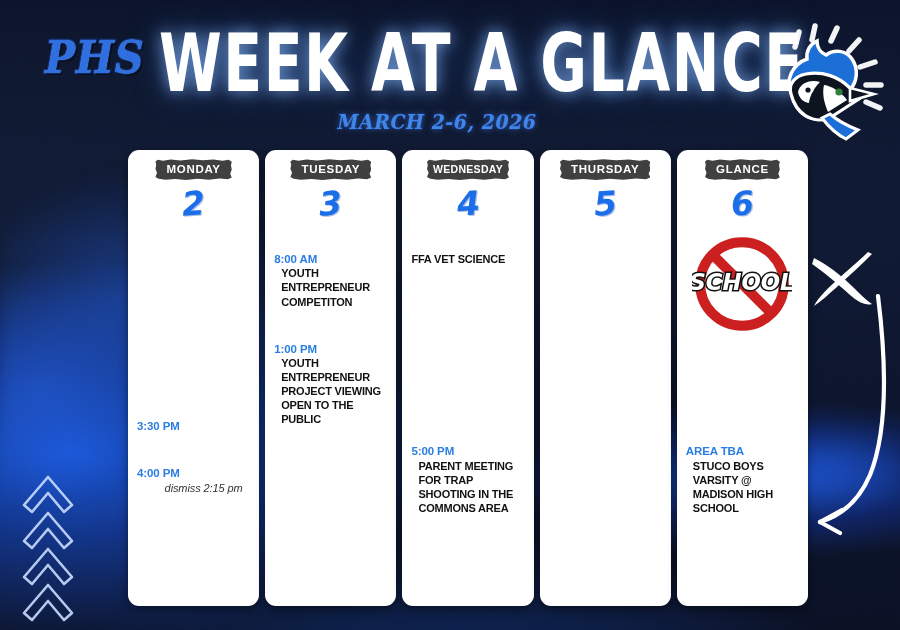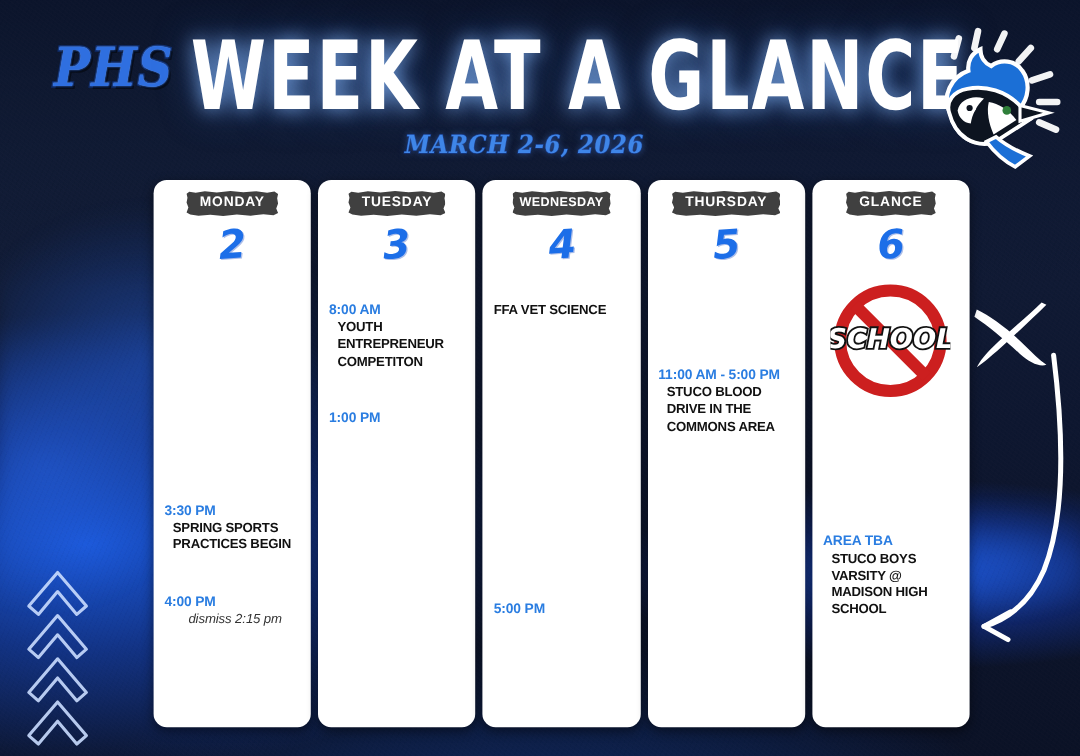--- a/index.html
+++ b/index.html
@@ -172,20 +172,21 @@
   }
   .event-desc.no-indent { padding-left:0; }
   .event-note {
     color:#333333;
     font-size:11px;
     font-style:italic;
     font-weight:normal;
     line-height:1.3;
     padding-left:20px;
     letter-spacing:-.1px;
+    text-align:center;
   }
 
   
   .no-school { display:flex; justify-content:center; margin-top:14px;text-decoration:underline; }
 </style>
 </head>
 <body>
 
 <div id="bg">
   <div class="bg-base"></div>
@@ -244,64 +245,58 @@
   </g>
 </svg>
 
 <div id="calendar">
     <div class="day-card">
       <div class="day-head"><div class="day-pill">MONDAY</div><div><span class="day-num">2</span></div></div>
       <div class="day-body">
         <div class="spacer-top" style="height: 175px;"></div>
         <div class="event">
           <div class="event-time">3:30 PM</div>
-          <div class="event-desc">SPRING SPORTS PRACTICES BEGIN</div>
         </div>
         <div class="event">
           <div class="event-time">4:00 PM</div>
           <div class="event-note">dismiss 2:15 pm</div>
         </div>
       </div>
     </div>
     <div class="day-card">
       <div class="day-head"><div class="day-pill">TUESDAY</div><div><span class="day-num">3</span></div></div>
       <div class="day-body">
         <div class="spacer-top" style="height: 8px;"></div>
         <div class="event">
           <div class="event-time">8:00 AM</div>
           <div class="event-desc">YOUTH ENTREPRENEUR COMPETITON</div>
         </div>
         <div class="event">
           <div class="event-time">1:00 PM</div>
+          <div class="event-desc">YOUTH ENTREPRENEUR PROJECT VIEWING OPEN TO THE PUBLIC</div>
         </div>
       </div>
     </div>
     <div class="day-card">
       <div class="day-head"><div class="day-pill pill-wed">WEDNESDAY</div><div><span class="day-num">4</span></div></div>
       <div class="day-body">
         <div class="spacer-top" style="height: 8px;"></div>
         <div class="event">
           <div class="event-desc no-indent">FFA VET SCIENCE</div>
         </div>
         <div class="spacer-flex"></div>
         <div class="event">
           <div class="event-time">5:00 PM</div>
+          <div class="event-desc">PARENT MEETING FOR TRAP SHOOTING IN THE COMMONS AREA</div>
         </div>
         <div style="height: 48px;"></div>
       </div>
     </div>
     <div class="day-card">
       <div class="day-head"><div class="day-pill">THURSDAY</div><div><span class="day-num">5</span></div></div>
-      <div class="day-body">
-        <div class="spacer-top" style="height: 62px;"></div>
-        <div class="event">
-          <div class="event-time">11:00 AM - 5:00 PM</div>
-          <div class="event-desc">STUCO BLOOD DRIVE IN THE COMMONS AREA</div>
-        </div>
-      </div>
     </div>
     <div class="day-card">
       <div class="day-head"><div class="day-pill">GLANCE</div><div><span class="day-num">6</span></div></div>
       <div class="day-body">
         <div class="no-school">
           <svg viewBox="0 0 110 110" width="100" height="100">
             <circle cx="55" cy="55" r="46" fill="none" stroke="#cc1f1f" stroke-width="11"></circle>
             <line x1="22" y1="22" x2="88" y2="88" stroke="#cc1f1f" stroke-width="11"></line>
             <text x="55" y="62" text-anchor="middle" font-family="DejaVu Sans, sans-serif" font-size="25" font-weight="bold" font-style="italic" fill="#ffffff" stroke="#111111" stroke-width="3.4" paint-order="stroke">SCHOOL</text>
           </svg>

